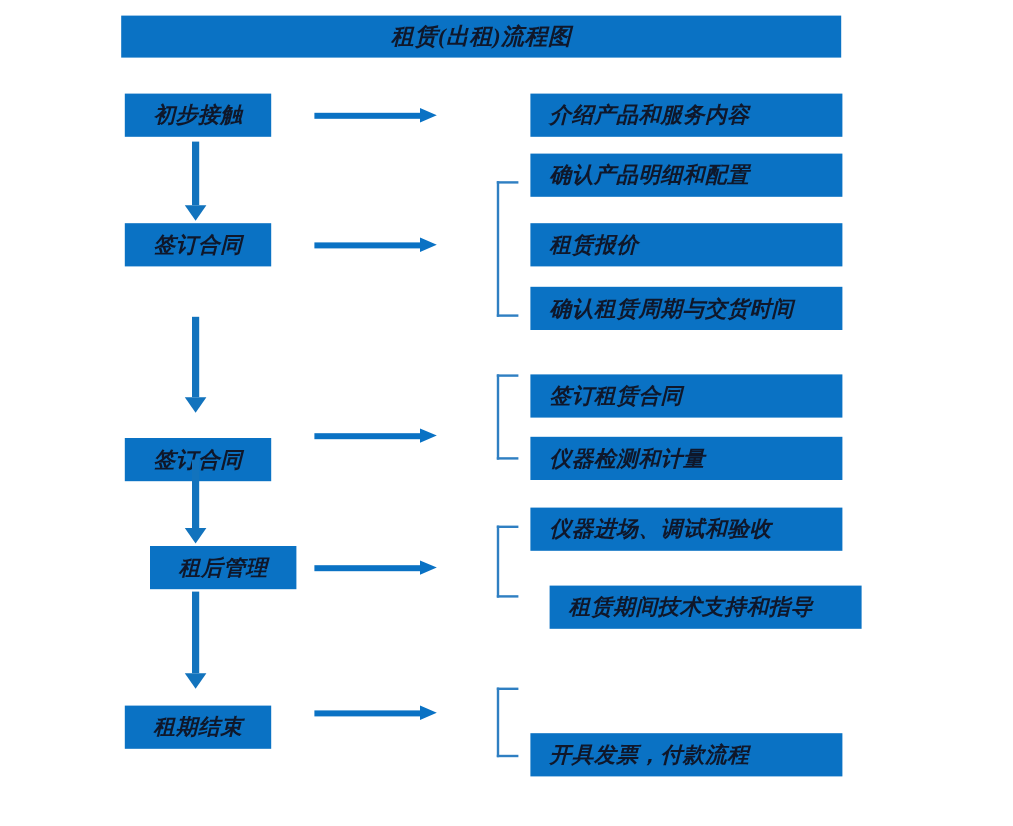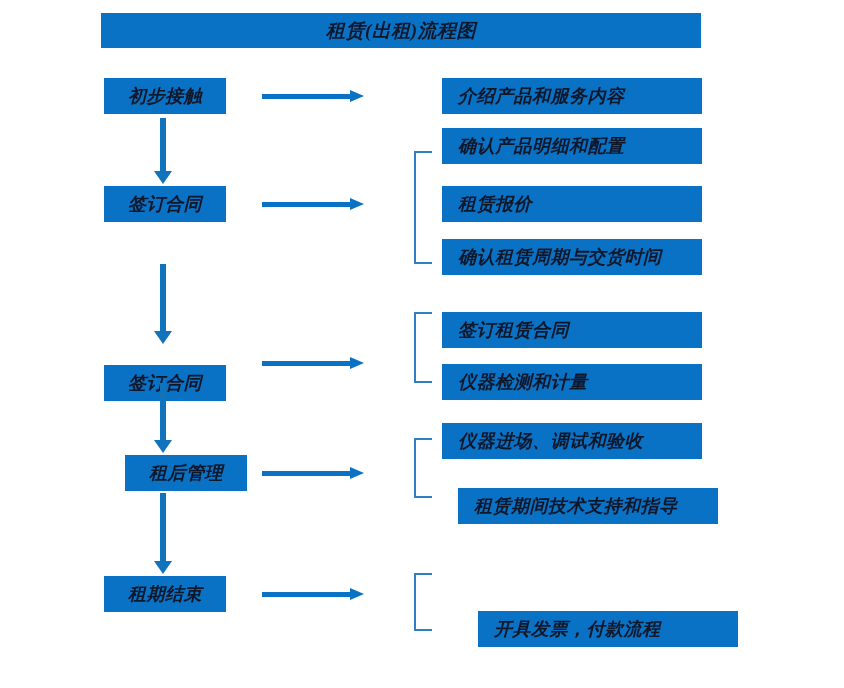--- a/index.html
+++ b/index.html
@@ -84,21 +84,21 @@
   <div class="box title-box">租赁(出租)流程图</div>
 
   <div class="box stage-box" style="top:78px;">初步接触</div>
 
   <div class="box stage-box" style="top:186px;">签订合同</div>
 
   <div class="box stage-box" style="top:345px;margin-top:20px;">签订合同</div>
 
   <div class="box stage-box" style="top:455px;margin-left:21px;">租后管理</div>
 
-  <div class="box stage-box" style="top:576px;">租期结束</div>
+  <div class="box stage-box" style="top:588px;">租期结束</div>
 
   <div class="v-arrow" style="left:154px;top:118px;height:66px;">
     <div class="shaft" style="height:53px;"></div>
     <div class="head" style="top:53px;"></div>
   </div>
 
   <div class="v-arrow" style="left:154px;top:264px;height:80px;">
     <div class="shaft" style="height:67px;"></div>
     <div class="head" style="top:67px;"></div>
   </div>
@@ -156,15 +156,15 @@
 
   <div class="box task-box" style="top:364px;">仪器检测和计量</div>
 
   <div class="box task-box" style="top:312px;">签订租赁合同</div>
 
   <div class="box task-box" style="top:423px;">仪器进场、调试和验收</div>
 
   <div class="box task-box" style="top:488px;margin-left:16px;">租赁期间技术支持和指导</div>
 
 
-  <div class="box task-box" style="top:611px;margin-left:36px;">开具发票，付款流程</div>
+  <div class="box task-box" style="top:611px;">开具发票，付款流程</div>
 
 </div>
 
 </body></html>

